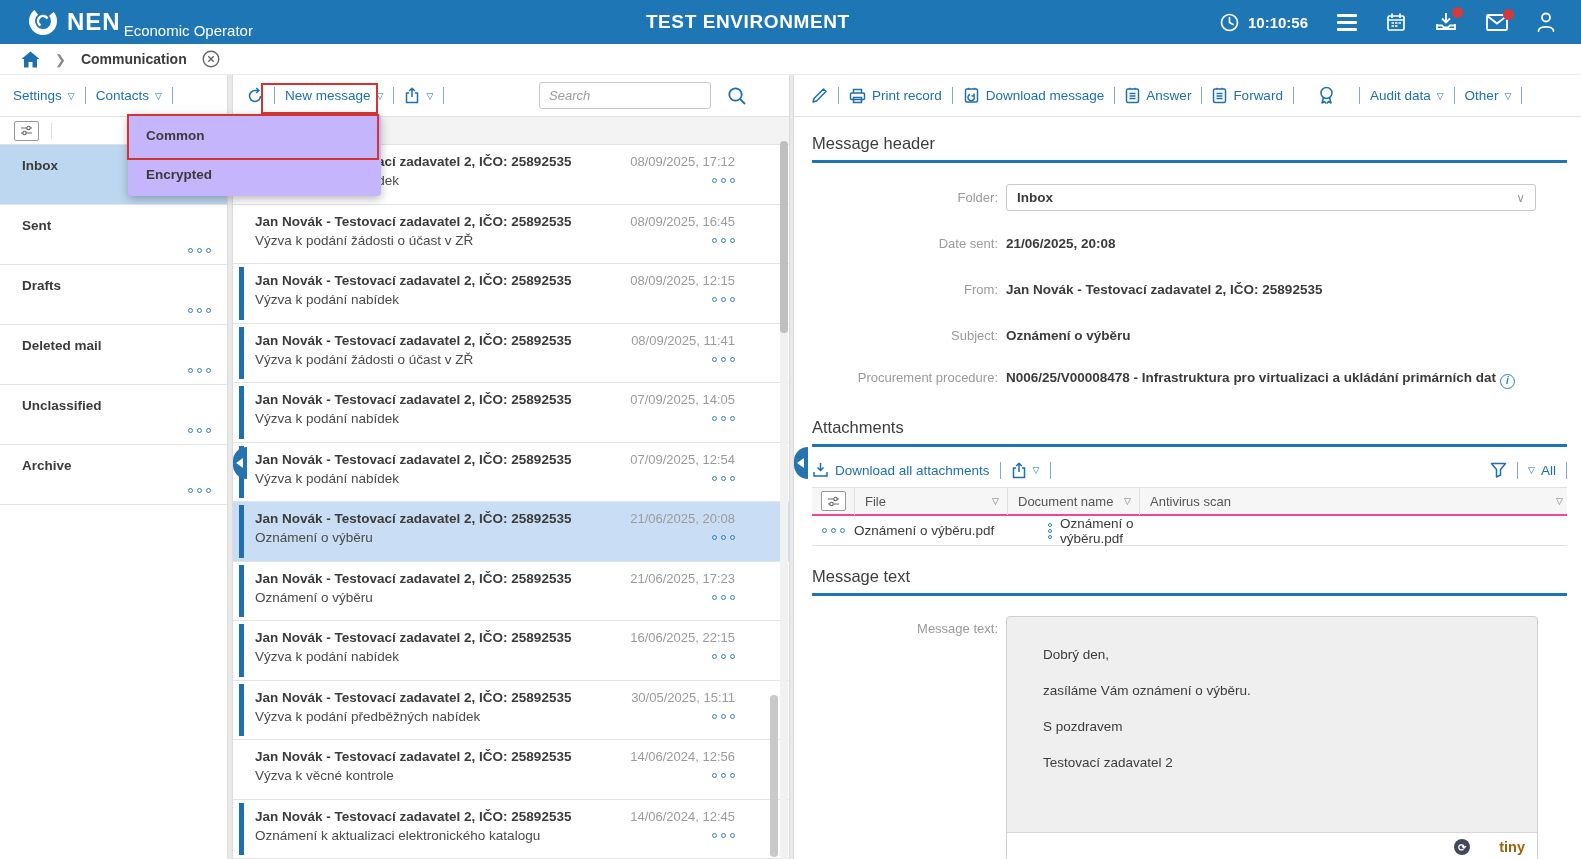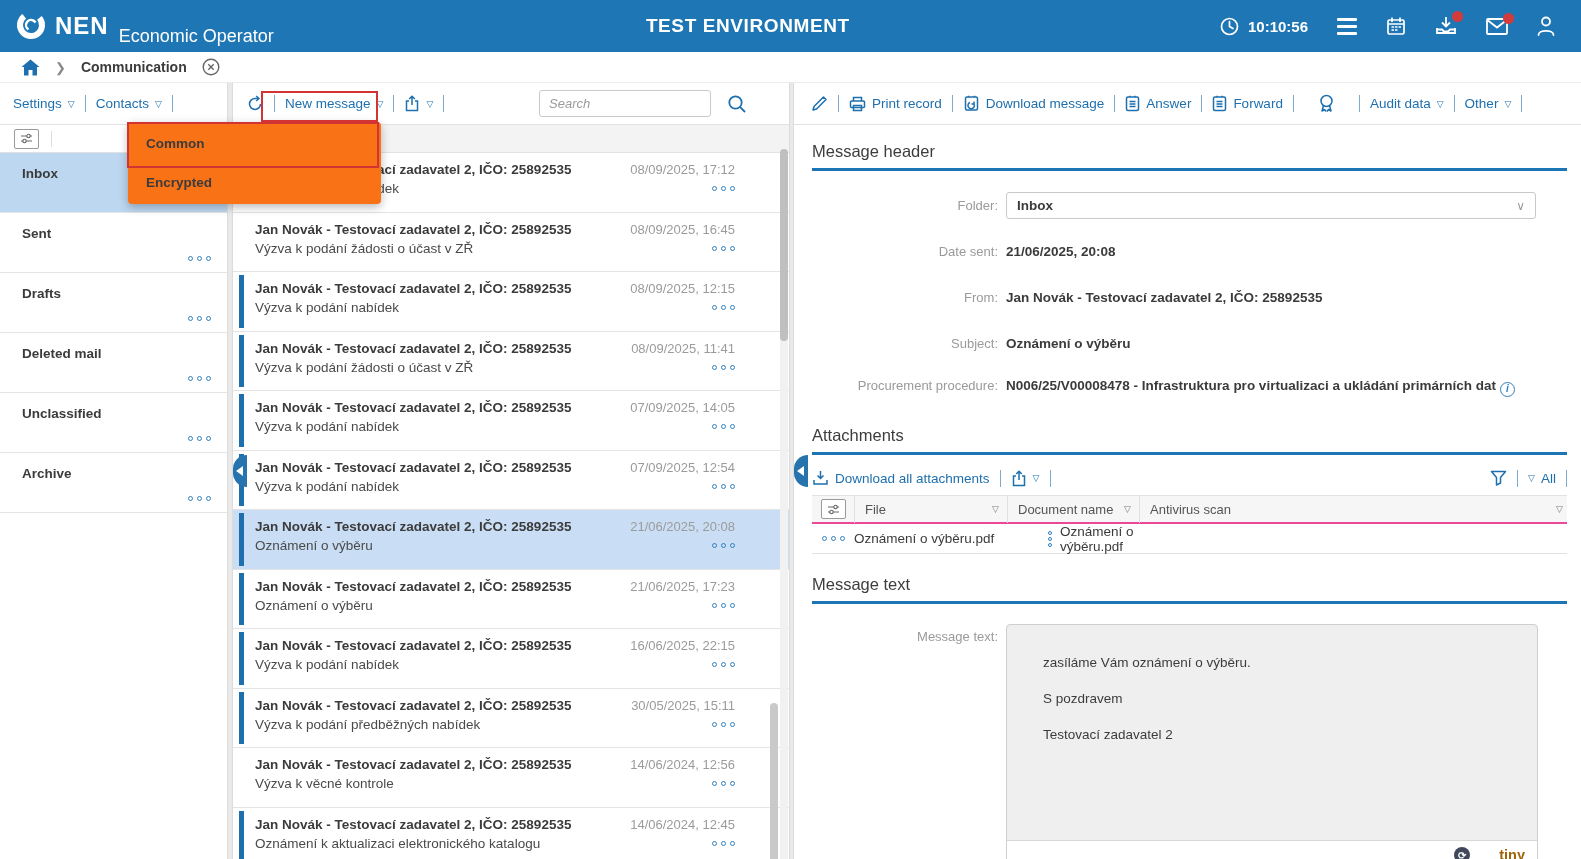--- a/index.html
+++ b/index.html
@@ -1,23 +1,23 @@
 <!DOCTYPE html>
 <html><head>
 <meta charset="utf-8">
 <style>
   * { margin:0; padding:0; box-sizing:border-box; }
   html,body { width:1581px; height:859px; overflow:hidden; background:#fff;
     font-family:"Liberation Sans", sans-serif; }
 
   
-  .topbar { height:52px; background:#1e76b5; display:flex; align-items:center; position:relative; color:#fff; }
+  .topbar { height:44px; background:#1e76b5; display:flex; align-items:center; position:relative; color:#fff;padding-left:12px; }
   .logo-wrap { display:flex; align-items:flex-start; padding-left:13px; cursor:pointer; }
   .logo-text { font-size:24px; font-weight:bold; letter-spacing:1px; margin-left:6px; line-height:40px; }
-  .logo-sub { font-size:18px; margin-top:20px; margin-left:10px; white-space:nowrap; }
+  .logo-sub { font-size:15px; margin-top:20px; margin-left:3px; white-space:nowrap; }
   .env-title { position:absolute; left:47.3%; transform:translateX(-50%); font-size:19px; font-weight:bold; letter-spacing:.6px; }
   .top-icons { margin-left:auto; display:flex; align-items:center; gap:29px; padding-right:26px; }
   .clock-group { display:flex; align-items:center; gap:9px; font-size:15px; font-weight:bold; }
   .ticon { position:relative; display:flex; cursor:pointer; }
   .badge { position:absolute; top:-5px; right:-6px; width:11px; height:11px; border-radius:50%; background:#d23b3b; }
   .hamburger { display:flex; flex-direction:column; gap:4px; cursor:pointer; }
   .hamburger span { width:20px; height:3px; background:#fff; border-radius:1px; }
 
   
   .breadcrumb { height:31px; display:flex; align-items:center; padding-left:21px; gap:15px; background:#fff; border-bottom:1px solid #ececec; }
@@ -69,21 +69,21 @@
   
   .sb-track { position:absolute; top:70px; bottom:0; right:1px; width:8px; background:#f1f1f1; border-radius:4px; }
   .sb-thumb1 { position:absolute; top:66px; right:1px; width:8px; height:192px; background:#bfbfbf; border-radius:4px; cursor:pointer; }
   .sb-thumb2 { position:absolute; top:620px; right:11px; width:8px; height:162px; background:#c9c9c9; border-radius:4px; cursor:pointer; }
 
   
   .collapse-handle { position:absolute; left:0; top:372px; width:14px; height:32px; background:#2673ad; border-radius:16px 0 0 16px; display:flex; align-items:center; justify-content:center; cursor:pointer; z-index:25; }
   .collapse-handle .ctri { width:0; height:0; border-top:5px solid transparent; border-bottom:5px solid transparent; border-right:7px solid #fff; margin-right:2px; }
 
   
-  .nm-dropdown { position:absolute; left:128px; top:39px; width:253px; background:#f97316; border-radius:4px; box-shadow:0 3px 10px rgba(0,0,0,.28); z-index:40; padding:2px 0; }
+  .nm-dropdown { position:absolute; left:128px; top:39px; width:253px; background:#c4b5fd; border-radius:4px; box-shadow:0 3px 10px rgba(0,0,0,.28); z-index:40; padding:2px 0; }
   .dd-item { height:39px; line-height:39px; padding-left:18px; font-size:13.5px; font-weight:bold; color:#3b3b3b; cursor:pointer; }
   .red-box { position:absolute; border:2px solid #d23434; z-index:50; pointer-events:none; }
   .red-box.b1 { left:261px; top:8px; width:117px; height:31px; }
   .red-box.b2 { left:127px; top:39px; width:252px; height:46px; }
 
   
   .dsection { padding:0 14px 0 18px; }
   .dheading { font-size:16.5px; font-weight:normal; color:#3d3d3d; margin-top:17px; }
   .dunderline { height:3px; background:#1c75b5; margin-top:7px; }
   .fields { margin-top:21px; }
@@ -673,20 +673,21 @@
           </div>
       </div>
 
       <div class="dheading" style="margin-top:21px;">Message text</div>
       <div class="dunderline"></div>
 
       <div class="mt-row">
         <span class="mt-label">Message text:</span>
         <div class="editor">
           <div class="editor-body" id="editor-body">
+              <p>Dobrý den,</p>
               <p>zasíláme Vám oznámení o výběru.</p>
               <p>S pozdravem</p>
               <p>Testovací zadavatel 2</p>
             </div>
           <div class="editor-status">
             <span class="tiny-circle">⟳</span>
             <span class="tiny-text">tiny</span>
           </div>
         </div>
       </div>

